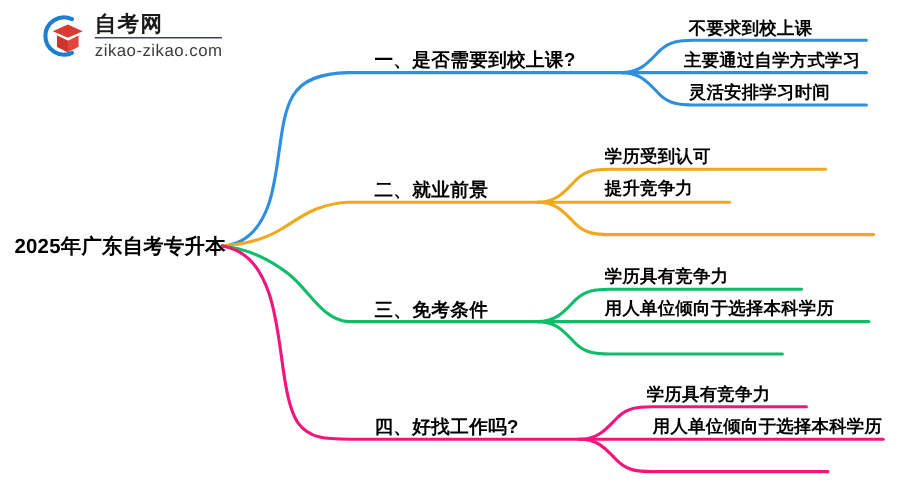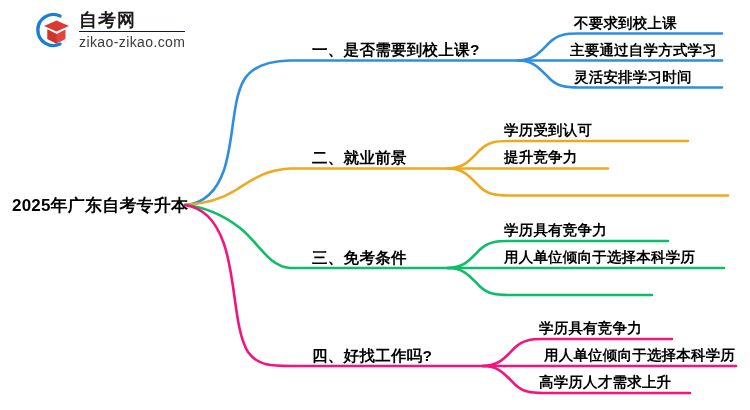--- a/index.html
+++ b/index.html
@@ -155,15 +155,14 @@
   <div class="node-label leaf-label" style="left:504px; top:121px;">学历受到认可</div>
   <div class="node-label leaf-label" style="left:504px; top:148px;">提升竞争力</div>
 
   <div class="node-label topic-label" style="left:312px; top:248px;">三、免考条件</div>
   <div class="node-label leaf-label" style="left:504px; top:221px;">学历具有竞争力</div>
   <div class="node-label leaf-label" style="left:504px; top:248px;">用人单位倾向于选择本科学历</div>
 
   <div class="node-label topic-label" style="left:312px; top:346px;">四、好找工作吗?</div>
   <div class="node-label leaf-label" style="left:539px; top:319px;">学历具有竞争力</div>
   <div class="node-label leaf-label" style="left:544px; top:346px;">用人单位倾向于选择本科学历</div>
-  <div class="node-label leaf-label" style="left:539px; top:373px;">高学历人才需求上升</div>
 
 </div>
 
 </body></html>

